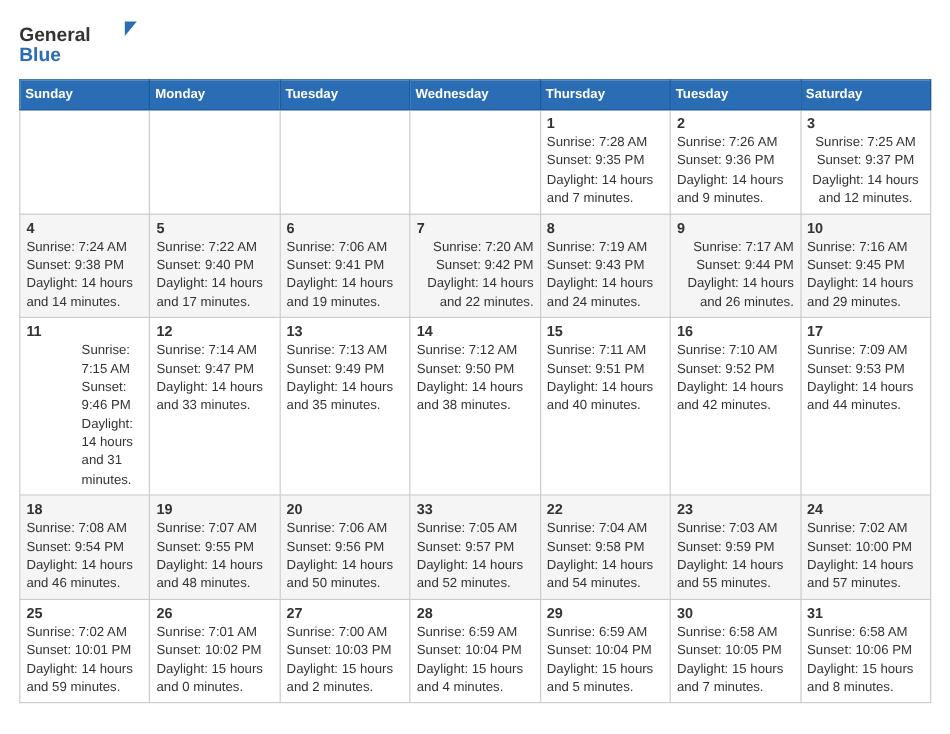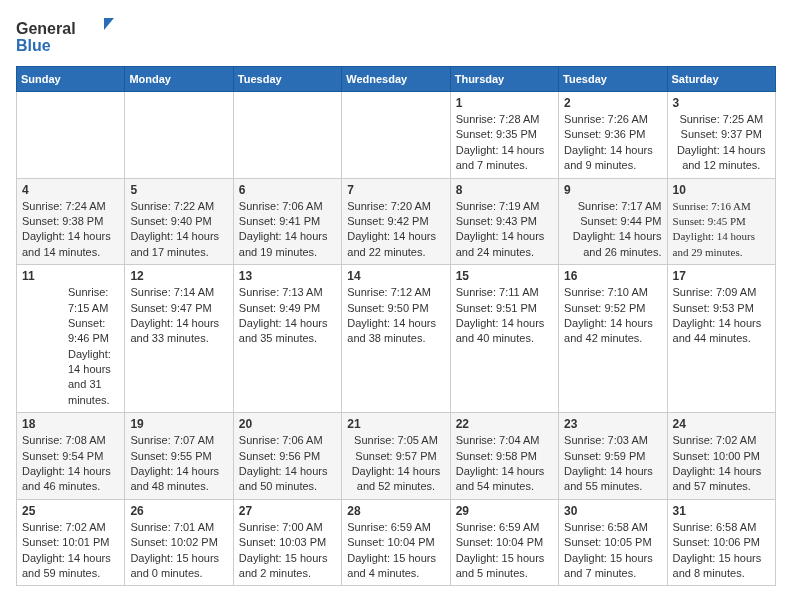--- a/index.html
+++ b/index.html
@@ -151,42 +151,42 @@
         </td>
         <td>
           <span class="day-number">6</span>
           <div class="day-info" style="white-space: pre-line;">Sunrise: 7:06 AM
 Sunset: 9:41 PM
 Daylight: 14 hours
 and 19 minutes.</div>
         </td>
         <td>
           <span class="day-number">7</span>
-          <div class="day-info" style="white-space: pre-line;">Sunrise: 7:20 AM
+          <div class="day-info" style="white-space: pre-line; text-align: right;">Sunrise: 7:20 AM
 Sunset: 9:42 PM
 Daylight: 14 hours
 and 22 minutes.</div>
         </td>
         <td>
           <span class="day-number">8</span>
           <div class="day-info" style="white-space: pre-line;">Sunrise: 7:19 AM
 Sunset: 9:43 PM
 Daylight: 14 hours
 and 24 minutes.</div>
         </td>
         <td>
           <span class="day-number">9</span>
           <div class="day-info" style="white-space: pre-line; text-align: right;">Sunrise: 7:17 AM
 Sunset: 9:44 PM
 Daylight: 14 hours
 and 26 minutes.</div>
         </td>
         <td>
           <span class="day-number">10</span>
-          <div class="day-info" style="white-space: pre-line; font-family: Liberation Serif, serif;">Sunrise: 7:16 AM
+          <div class="day-info" style="white-space: pre-line;">Sunrise: 7:16 AM
 Sunset: 9:45 PM
 Daylight: 14 hours
 and 29 minutes.</div>
         </td>
       </tr>
       <tr>
         <td>
           <span class="day-number">11</span>
           <div class="day-info" style="white-space: pre-line; margin-left: 46px;">Sunrise: 7:15 AM
 Sunset: 9:46 PM
@@ -252,22 +252,22 @@
 and 48 minutes.</div>
         </td>
         <td>
           <span class="day-number">20</span>
           <div class="day-info" style="white-space: pre-line;">Sunrise: 7:06 AM
 Sunset: 9:56 PM
 Daylight: 14 hours
 and 50 minutes.</div>
         </td>
         <td>
-          <span class="day-number">21</span>
-          <div class="day-info" style="white-space: pre-line; text-align: center;">Sunrise: 7:05 AM
+          <span class="day-number">33</span>
+          <div class="day-info" style="white-space: pre-line;">Sunrise: 7:05 AM
 Sunset: 9:57 PM
 Daylight: 14 hours
 and 52 minutes.</div>
         </td>
         <td>
           <span class="day-number">22</span>
           <div class="day-info" style="white-space: pre-line;">Sunrise: 7:04 AM
 Sunset: 9:58 PM
 Daylight: 14 hours
 and 54 minutes.</div>

